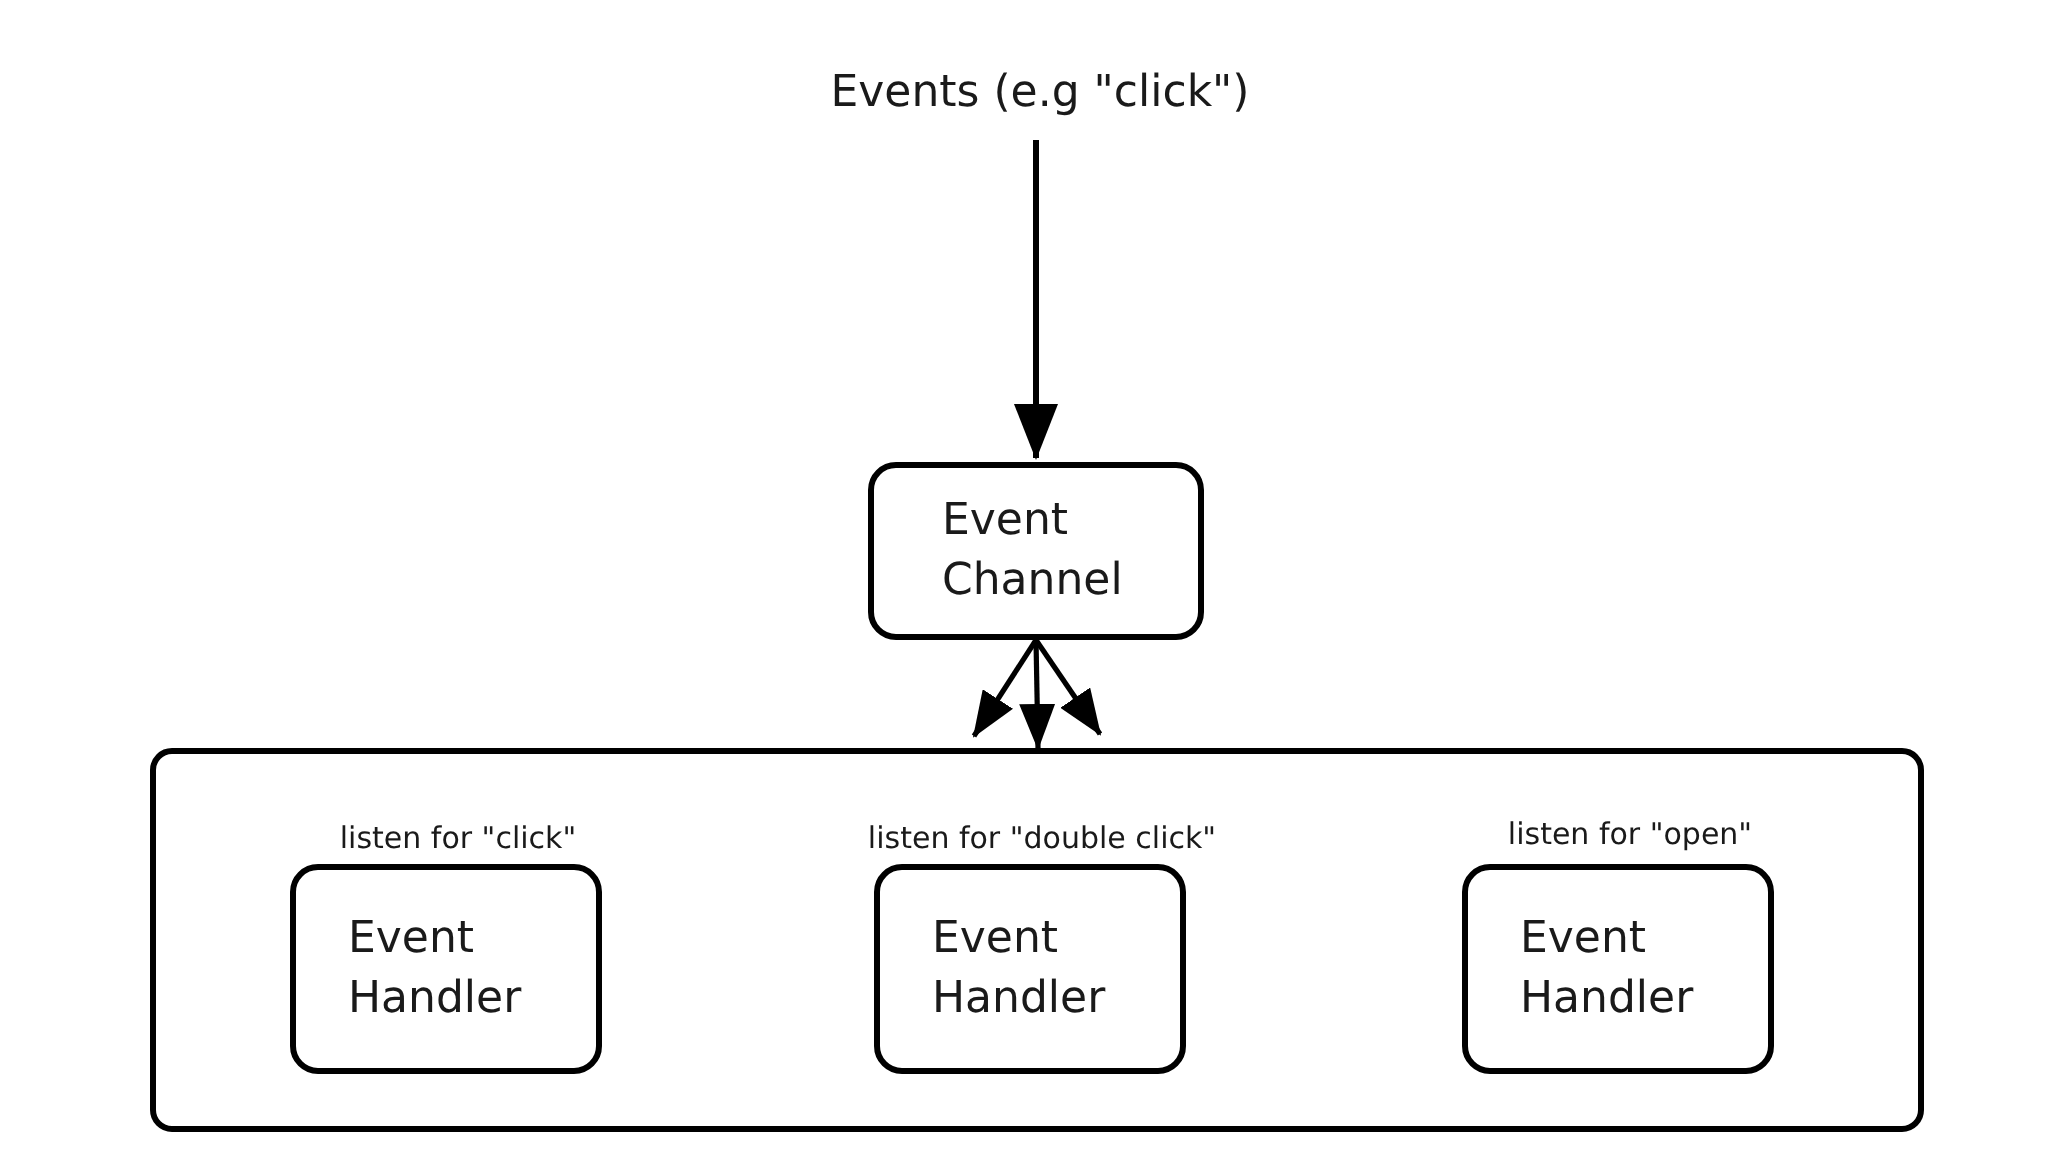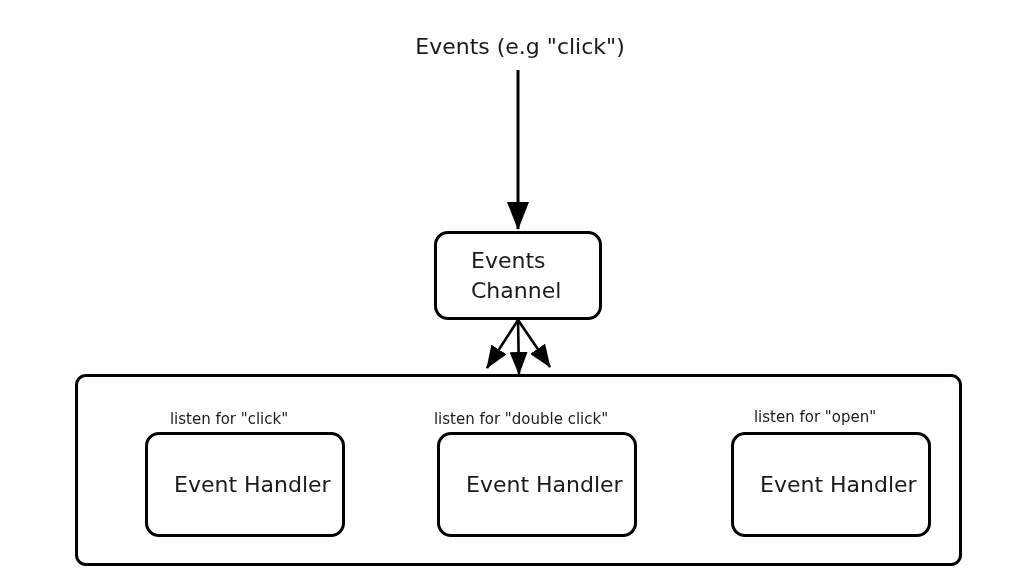--- a/index.html
+++ b/index.html
@@ -57,21 +57,21 @@
     left: 75px;
     top: 374px;
     width: 887px;
     height: 192px;
     border: 3px solid #000000;
     border-radius: 11px;
     box-sizing: border-box;
     background: #ffffff;
   }
   .handler-box {
-    width: 200px;
+    width: 156px;
     height: 105px;
     top: 432px;
   }
   .handler-box .node-label {
     padding-left: 26px;
   }
   .handler-box-1 { left: 145px; }
   .handler-box-2 { left: 437px; }
   .handler-box-3 { left: 731px; }
   .listen-label {
@@ -104,21 +104,21 @@
     </defs>
 
     <line x1="518" y1="70" x2="518" y2="229" stroke="#000000" stroke-width="3" marker-end="url(#arrow-lg)"></line>
 
     <line x1="518" y1="320" x2="519" y2="374" stroke="#000000" stroke-width="2.6" marker-end="url(#arrow-sm)"></line>
     <line x1="518" y1="320" x2="487" y2="368" stroke="#000000" stroke-width="2.6" marker-end="url(#arrow-sm)"></line>
     <line x1="518" y1="320" x2="550" y2="367" stroke="#000000" stroke-width="2.6" marker-end="url(#arrow-sm)"></line>
   </svg>
 
   <div class="node-box channel-box">
-    <div class="node-label">Events Channel</div>
+    <div class="node-label">Event Channel</div>
   </div>
 
   <div class="container-box"></div>
 
   <div class="listen-label listen-label-1">listen for "click"</div>
   <div class="listen-label listen-label-2">listen for "double click"</div>
   <div class="listen-label listen-label-3">listen for "open"</div>
 
   <div class="node-box handler-box handler-box-1">
     <div class="node-label">Event Handler</div>

